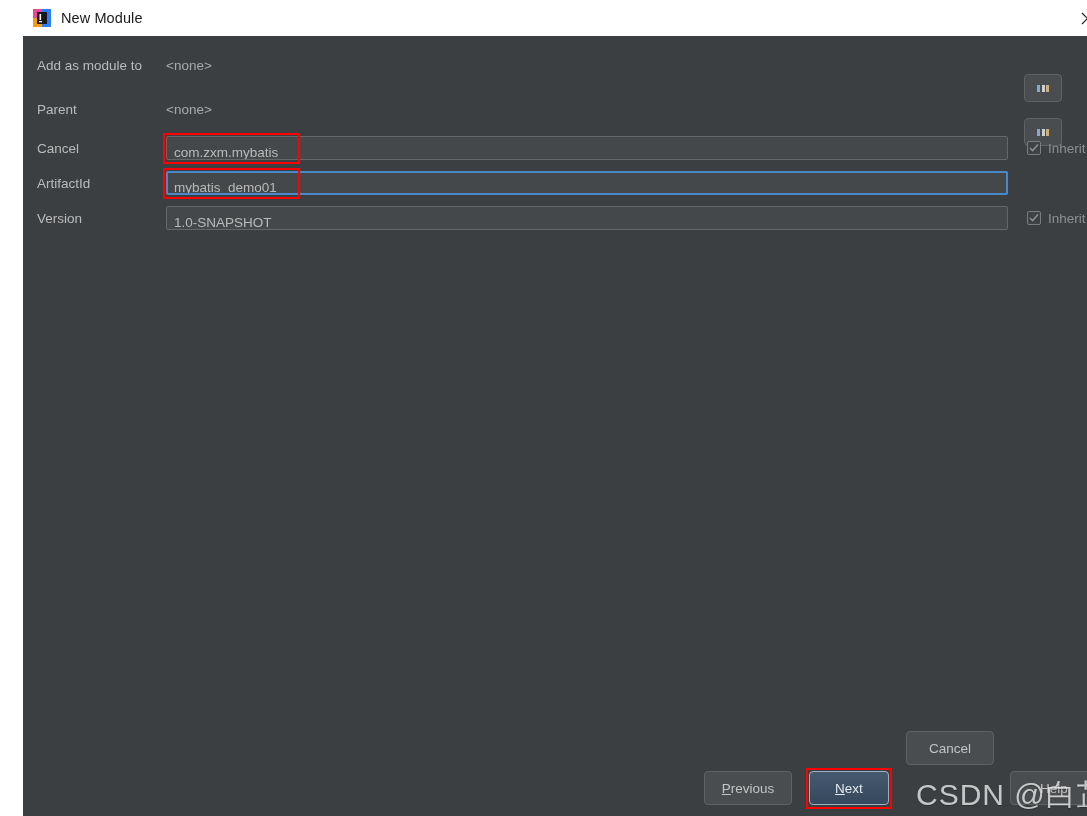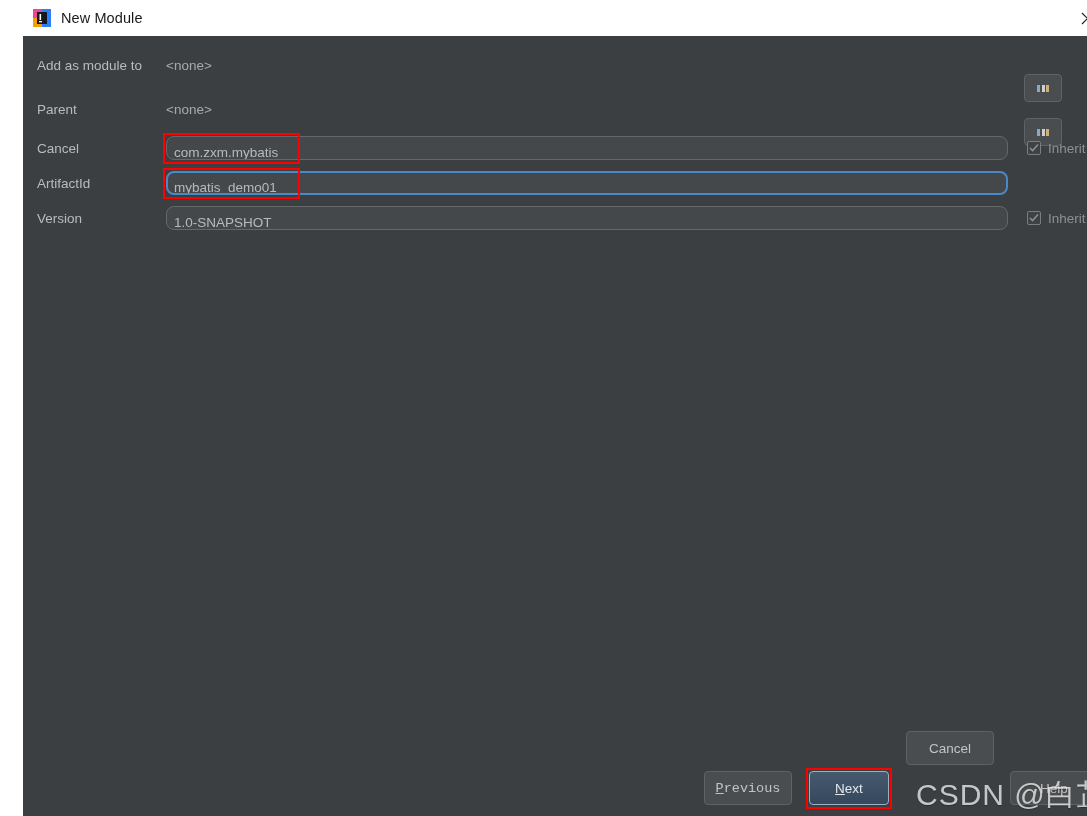--- a/index.html
+++ b/index.html
@@ -92,21 +92,21 @@
 
   
   .f-input {
     position: absolute;
     left: 143px;
     width: 842px;
     height: 24px;
     box-sizing: border-box;
     background: #45484a;
     border: 1px solid #646868;
-    border-radius: 8px;
+    border-radius: 2px;
     color: #b9b9b9;
     font-family: "Liberation Sans", sans-serif;
     font-size: 13.5px;
     padding: 8px 0 0 7px;
     line-height: 22px;
     outline: none;
   }
   .f-input.focused {
     border: 2px solid #4a88c7;
     background: #45484a;
@@ -293,21 +293,21 @@
       <span class="inherit-wrap">
         <span class="chk">
           <svg width="10" height="10" viewBox="0 0 10 10">
             <path d="M1 5 L3.6 7.6 L9 1.6" stroke="#8d9092" stroke-width="1.5" fill="none"></path>
           </svg>
         </span>
         <span class="inherit-label">Inherit</span>
       </span>
     </div>
 
-    <div class="btn" style="left:681px; top:735px; width:88px;font-family:Liberation Mono, monospace;">
+    <div class="btn" style="left:681px; top:735px; width:88px;">
       <span><span class="mn">P</span><span>revious</span></span>
     </div>
 
     <div class="btn primary" style="left:786px; top:735px; width:80px;">
       <span><span class="mn">N</span><span>ext</span></span>
     </div>
 
     <div class="btn" style="left:883px; top:695px; width:88px;">
       <span>Cancel</span>
     </div>

